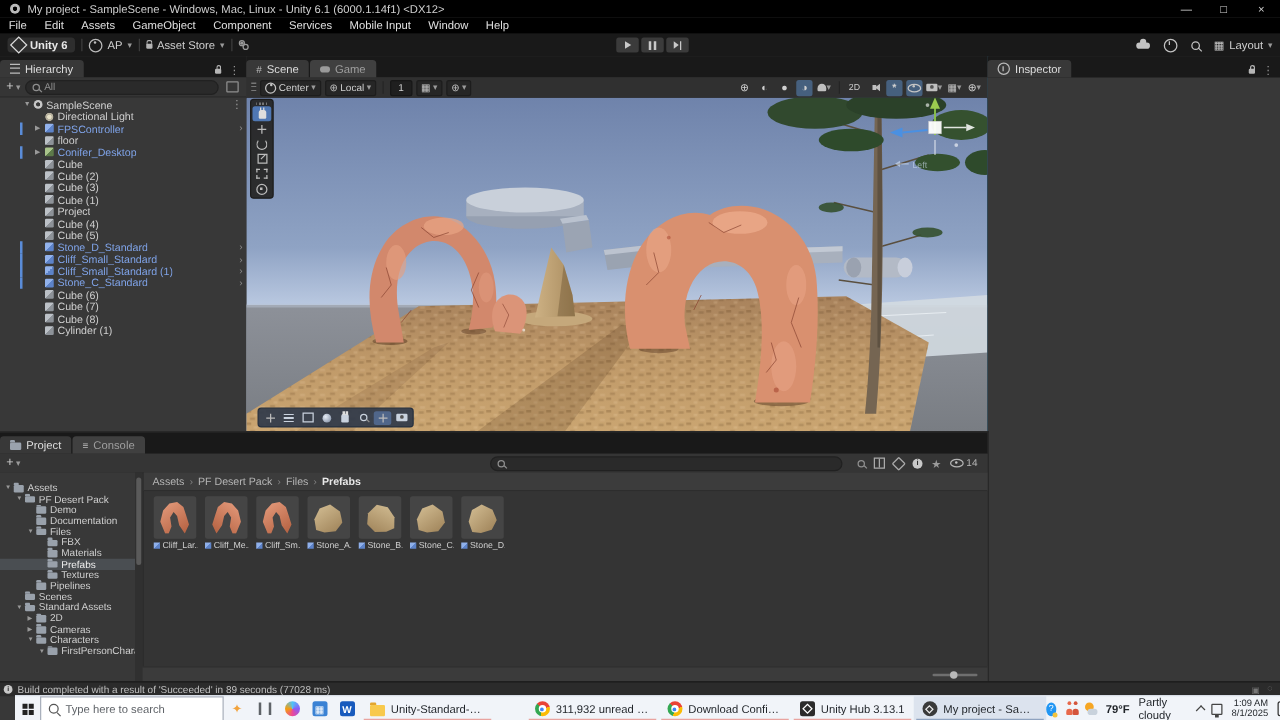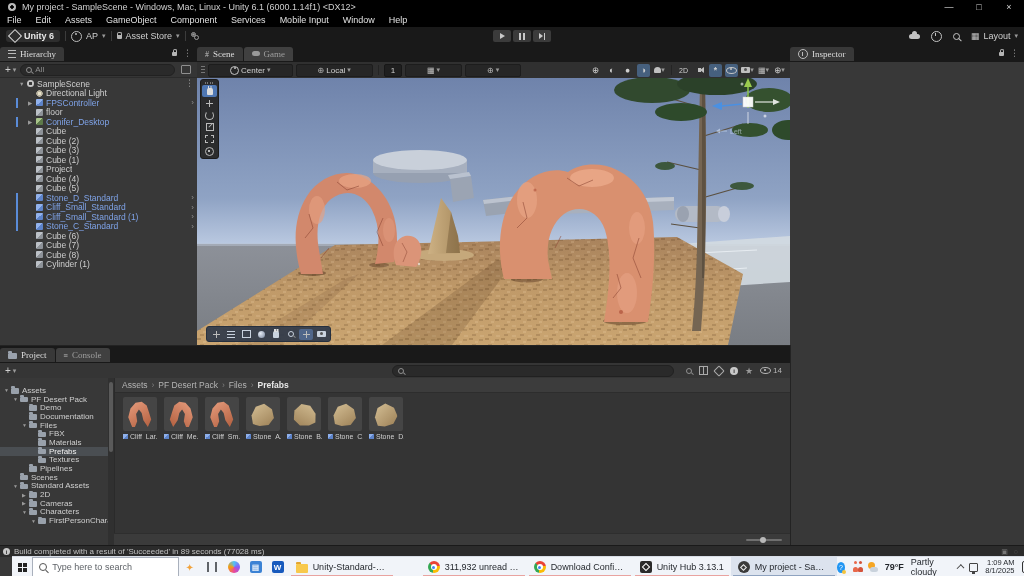--- a/index.html
+++ b/index.html
@@ -39,21 +39,21 @@
   #tb-right{position:absolute;right:6px;top:0;height:18px;display:flex;align-items:center;gap:11px;}
   .cloud-ic{width:11px;height:5px;background:#c3c3c3;border-radius:4px;position:relative;}
   .cloud-ic::before{content:"";position:absolute;left:3px;top:-3px;width:5px;height:5px;border-radius:50%;background:#c3c3c3;}
   .clock-ic{width:9px;height:9px;border:1px solid #c3c3c3;border-radius:50%;position:relative;}
   .clock-ic::after{content:"";position:absolute;left:3.5px;top:1.5px;width:1px;height:3px;background:#c3c3c3;}
   .mag{width:5px;height:5px;border:1.2px solid #c3c3c3;border-radius:50%;position:relative;}
   .mag::after{content:"";position:absolute;width:3.5px;height:1.2px;background:#c3c3c3;transform:rotate(45deg);right:-3px;bottom:-1.5px;}
   .grid-glyph{font-size:9px;color:#c3c3c3;}
 
   
-  .tabstrip{background:#191919;display:flex;align-items:center;font-family:Liberation Serif, serif;}
+  .tabstrip{background:#191919;display:flex;align-items:flex-end;}
   .tab{height:14px;padding:0 8px;display:flex;align-items:center;gap:4px;font-size:9px;color:#9f9f9f;background:#404040;border-radius:3px 3px 0 0;margin-right:1px;}
   .tab.active{background:#383838;color:#dedede;}
   .strip-right{margin-left:auto;display:flex;align-items:center;gap:6px;padding:0 5px 2px 0;}
   .kebab{color:#9a9a9a;font-size:9px;line-height:8px;}
   .hamb{width:8px;height:6px;border-top:1.2px solid #bbb;border-bottom:1.2px solid #bbb;position:relative;}
   .hamb::after{content:"";position:absolute;left:0;top:2px;width:8px;height:1.2px;background:#bbb;}
   .tabic-scene::before{content:"#";font-size:8px;color:#bbb;}
   .tabic-game{width:8px;height:5px;background:#9a9a9a;border-radius:2.5px;position:relative;}
   .tabic-console::before{content:"\2261";font-size:8px;color:#bbb;}
   .tabic-project{width:9px;height:6px;background:#9aa2ad;border-radius:1px;position:relative;margin-top:2px;}
@@ -85,21 +85,21 @@
   .hrow .hbar{display:none;}
   .hrow.has-bar .hbar{display:block;position:absolute;left:0;top:0;width:2px;height:100%;background:#5a8cd8;}
   .hrow .kebab{display:none;}
   .hrow.has-menu .kebab{display:block;position:absolute;right:3px;top:0;}
 
   
   #sceneview{left:197px;top:45px;width:593px;height:300px;background:#383838;border-right:1px solid #0369a1;}
   #sceneview .tabstrip{height:17px;}
   #sv-toolbar{position:absolute;left:0;top:17px;width:100%;height:16px;background:#303030;border-bottom:1px solid #222;display:flex;align-items:center;gap:3px;font-size:8px;color:#d0d0d0;}
   .dragdots{width:4px;height:9px;margin-left:4px;background:repeating-linear-gradient(#777 0 1px,transparent 1px 3px);}
-  .svbtn{height:11px;background:#262626;border:1px solid #1d1d1d;border-radius:2px;display:flex;align-items:center;gap:2px;padding:0 21px;}
+  .svbtn{height:11px;background:#262626;border:1px solid #1d1d1d;border-radius:2px;display:flex;align-items:center;gap:2px;padding:0 3px;}
   .svnum{width:16px;height:11px;background:#1f1f1f;border:1px solid #171717;border-radius:2px;text-align:center;line-height:11px;}
   .svic{width:13px;height:13px;display:flex;align-items:center;justify-content:center;color:#cfcfcf;font-size:8.5px;border-radius:2px;}
   .svic.on{background:#46607e;}
   .sep{width:1px;height:10px;background:#242424;margin:0 2px;}
   .eye-ic{width:9px;height:5px;border:1px solid #c5c5c5;border-radius:50%;position:relative;}
   .eye-ic::after{content:"";position:absolute;left:2.8px;top:0.8px;width:2px;height:2px;border-radius:50%;background:#c5c5c5;}
   .cam-ic{width:9px;height:6px;background:#c0c0c0;border-radius:1px;position:relative;}
   .cam-ic::after{content:"";position:absolute;left:3px;top:1.2px;width:3px;height:3px;border-radius:50%;background:#555;}
   .bell-ic{width:7px;height:6px;background:#c0c0c0;border-radius:3.5px 3.5px 1px 1px;position:relative;}
   .spk-ic{width:3px;height:4px;background:#c0c0c0;position:relative;}

